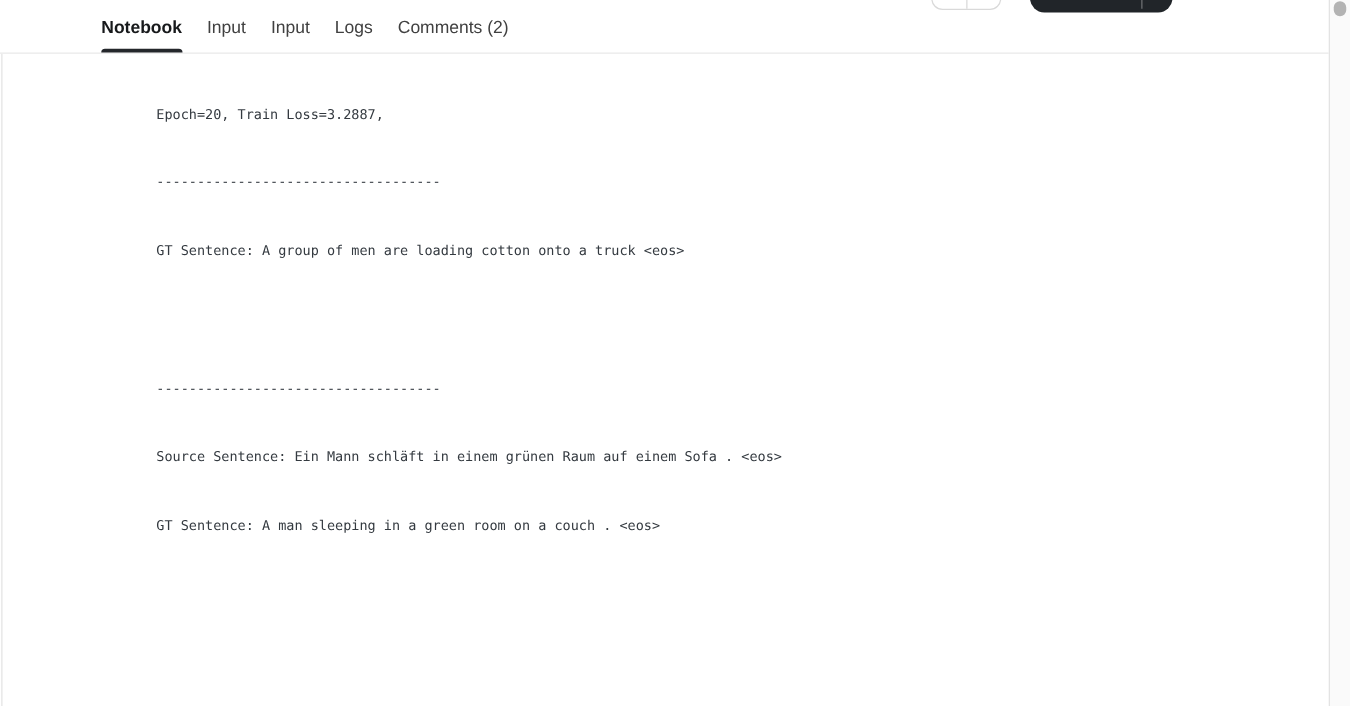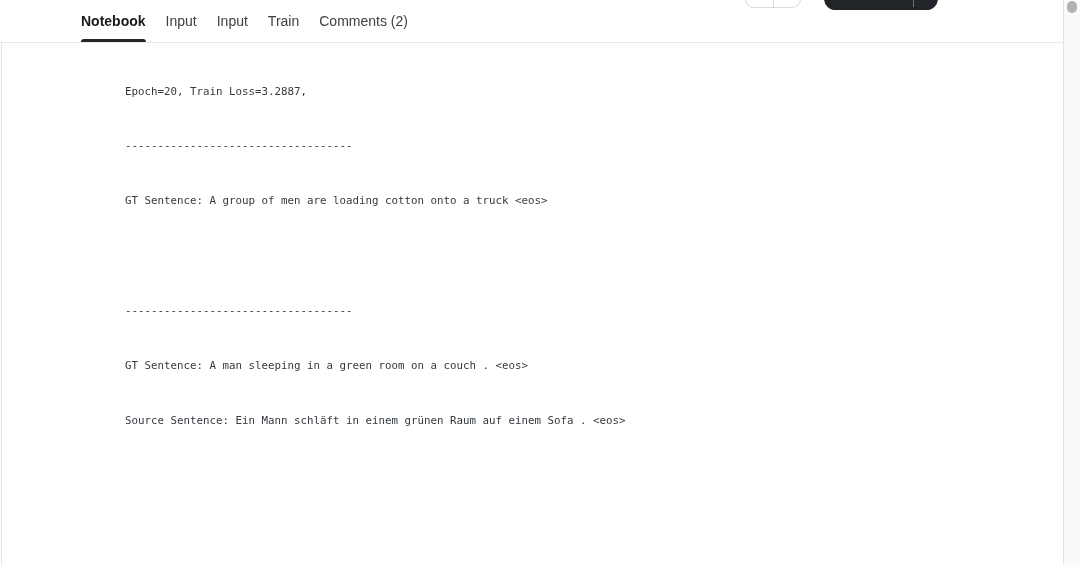--- a/index.html
+++ b/index.html
@@ -98,42 +98,42 @@
   <div class="tab active">
     <span>Notebook</span>
   </div>
   <div class="tab">
     <span>Input</span>
   </div>
   <div class="tab">
     <span>Input</span>
   </div>
   <div class="tab">
-    <span>Train</span>
+    <span>Logs</span>
   </div>
   <div class="tab">
     <span>Comments (2)</span>
   </div>
 </div>
 
 <div class="btn-upvote">
   <div class="split"></div>
 </div>
 <div class="btn-dark">
   <div class="split"></div>
 </div>
 
 <div class="console">
   <div class="console-line">Epoch=20, Train Loss=3.2887,</div>
   <div class="console-line">-----------------------------------</div>
   <div class="console-line">GT Sentence: A group of men are loading cotton onto a truck &lt;eos&gt;</div>
   <div class="console-line"></div>
   <div class="console-line">-----------------------------------</div>
+  <div class="console-line">Source Sentence: Ein Mann schläft in einem grünen Raum auf einem Sofa . &lt;eos&gt;</div>
   <div class="console-line">GT Sentence: A man sleeping in a green room on a couch . &lt;eos&gt;</div>
-  <div class="console-line">Source Sentence: Ein Mann schläft in einem grünen Raum auf einem Sofa . &lt;eos&gt;</div>
   
   
   
   
   
   
   
   
   
   

